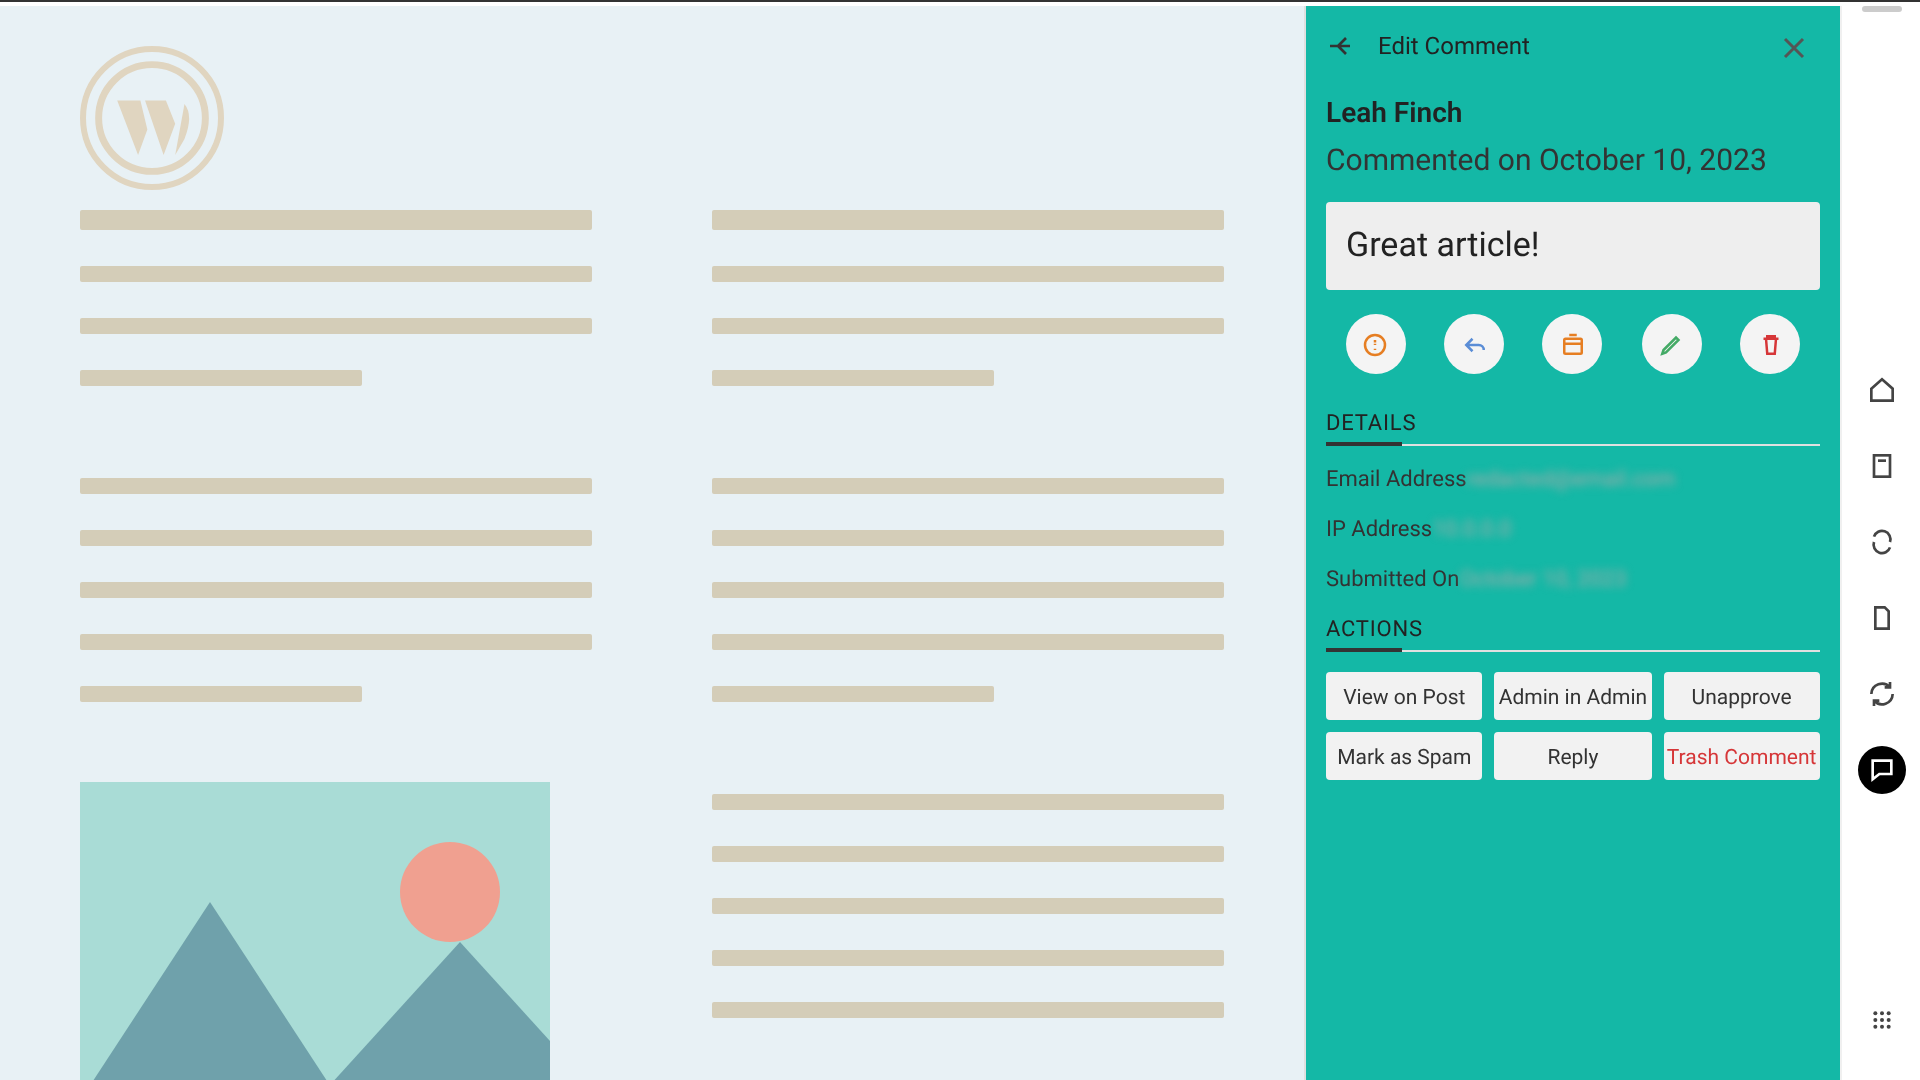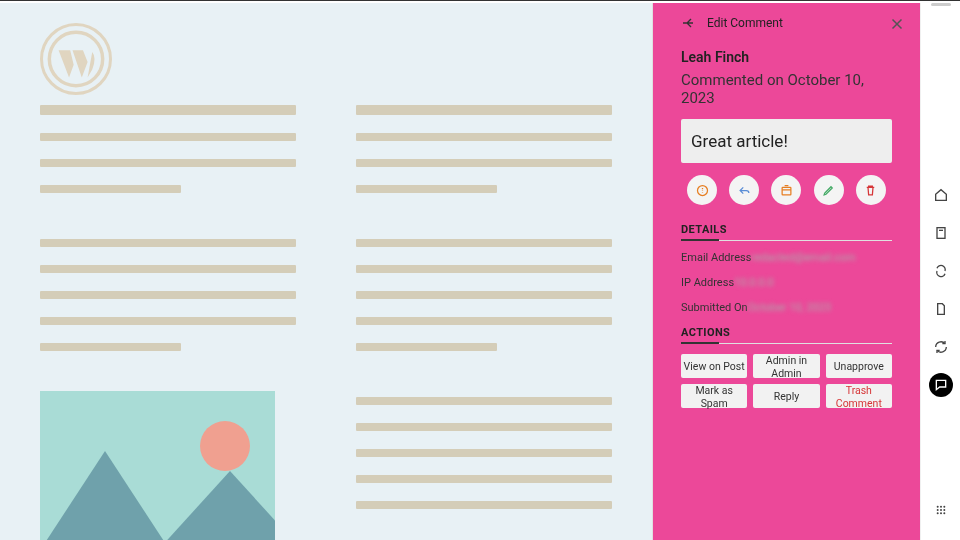--- a/index.html
+++ b/index.html
@@ -17,35 +17,35 @@
   .bar{height:8px;background:#d4cdb8;border-radius:1px}
   .bar.thick{height:10px}
   .bar.short{width:55%}
   .spacer{height:10px}
   .img-ph{margin-top:22px;width:235px;height:170px;background:#a9dcd6;position:relative;overflow:hidden}
   .sun{position:absolute;width:50px;height:50px;border-radius:50%;background:#f0a090;top:30px;right:25px}
   .mtn1{position:absolute;bottom:-20px;left:-20px;width:0;height:0;border-left:85px solid transparent;border-right:85px solid transparent;border-bottom:130px solid #6fa1ab}
   .mtn2{position:absolute;bottom:-20px;left:90px;width:0;height:0;border-left:100px solid transparent;border-right:100px solid transparent;border-bottom:110px solid #6fa1ab}
   
   
-  .panel{position:absolute;right:40px;top:3px;bottom:0;width:268px;background:#ec4899;border-left:1px solid #e0e0e0;padding:12px 28px;overflow-y:auto}
+  .panel{position:absolute;right:40px;top:3px;bottom:0;width:268px;background:#14b8a6;border-left:1px solid #e0e0e0;padding:12px 10px;overflow-y:auto}
   .panel-head{display:flex;align-items:center;gap:10px;margin-bottom:18px}
   .back-arrow{width:16px;height:16px;cursor:pointer;display:flex;align-items:center;justify-content:center}
   .panel-title{font-size:12px;color:#222}
   .close-x{position:absolute;top:12px;right:14px;width:18px;height:18px;cursor:pointer;display:flex;align-items:center;justify-content:center;color:#555}
   
   .author{font-size:14px;font-weight:600;color:#222;margin-bottom:6px}
   .commented-on{font-size:15px;color:#333;margin-bottom:12px}
   .comment-body{background:#eee;padding:12px 10px;border-radius:2px;font-size:17px;color:#222;margin-bottom:12px}
   
   .icon-row{display:flex;justify-content:space-around;margin-bottom:18px}
   .icon-btn{width:30px;height:30px;border-radius:50%;background:#f4f4f4;display:flex;align-items:center;justify-content:center;cursor:pointer}
   .icon-btn svg{width:15px;height:15px}
   
-  .section-head{font-size:11px;font-weight:700;letter-spacing:.4px;color:#222;padding-bottom:4px;border-bottom:1px solid #e0e0e0;margin-bottom:10px;position:relative}
+  .section-head{font-size:11px;font-weight:400;letter-spacing:.4px;color:#222;padding-bottom:4px;border-bottom:1px solid #e0e0e0;margin-bottom:10px;position:relative}
   .section-head:after{content:"";position:absolute;left:0;bottom:-1px;width:38px;height:2px;background:#333}
   .detail-row{display:flex;justify-content:flex-start;font-size:11px;color:#333;margin-bottom:12px}
   .detail-row .val{color:#aaa;filter:blur(2px)}
   
   .btn-grid{display:grid;grid-template-columns:1fr 1fr 1fr;gap:6px}
   .action-btn{background:#f2f2f2;border:none;height:24px;font-size:10.5px;color:#333;cursor:pointer;border-radius:2px}
   .action-btn.danger{color:#d63638}
   
   
   .rail{position:absolute;right:0;top:3px;bottom:0;width:40px;background:#fff;border-left:1px solid #f0f0f0;display:flex;flex-direction:column;align-items:center;gap:14px;padding-top:180px}

